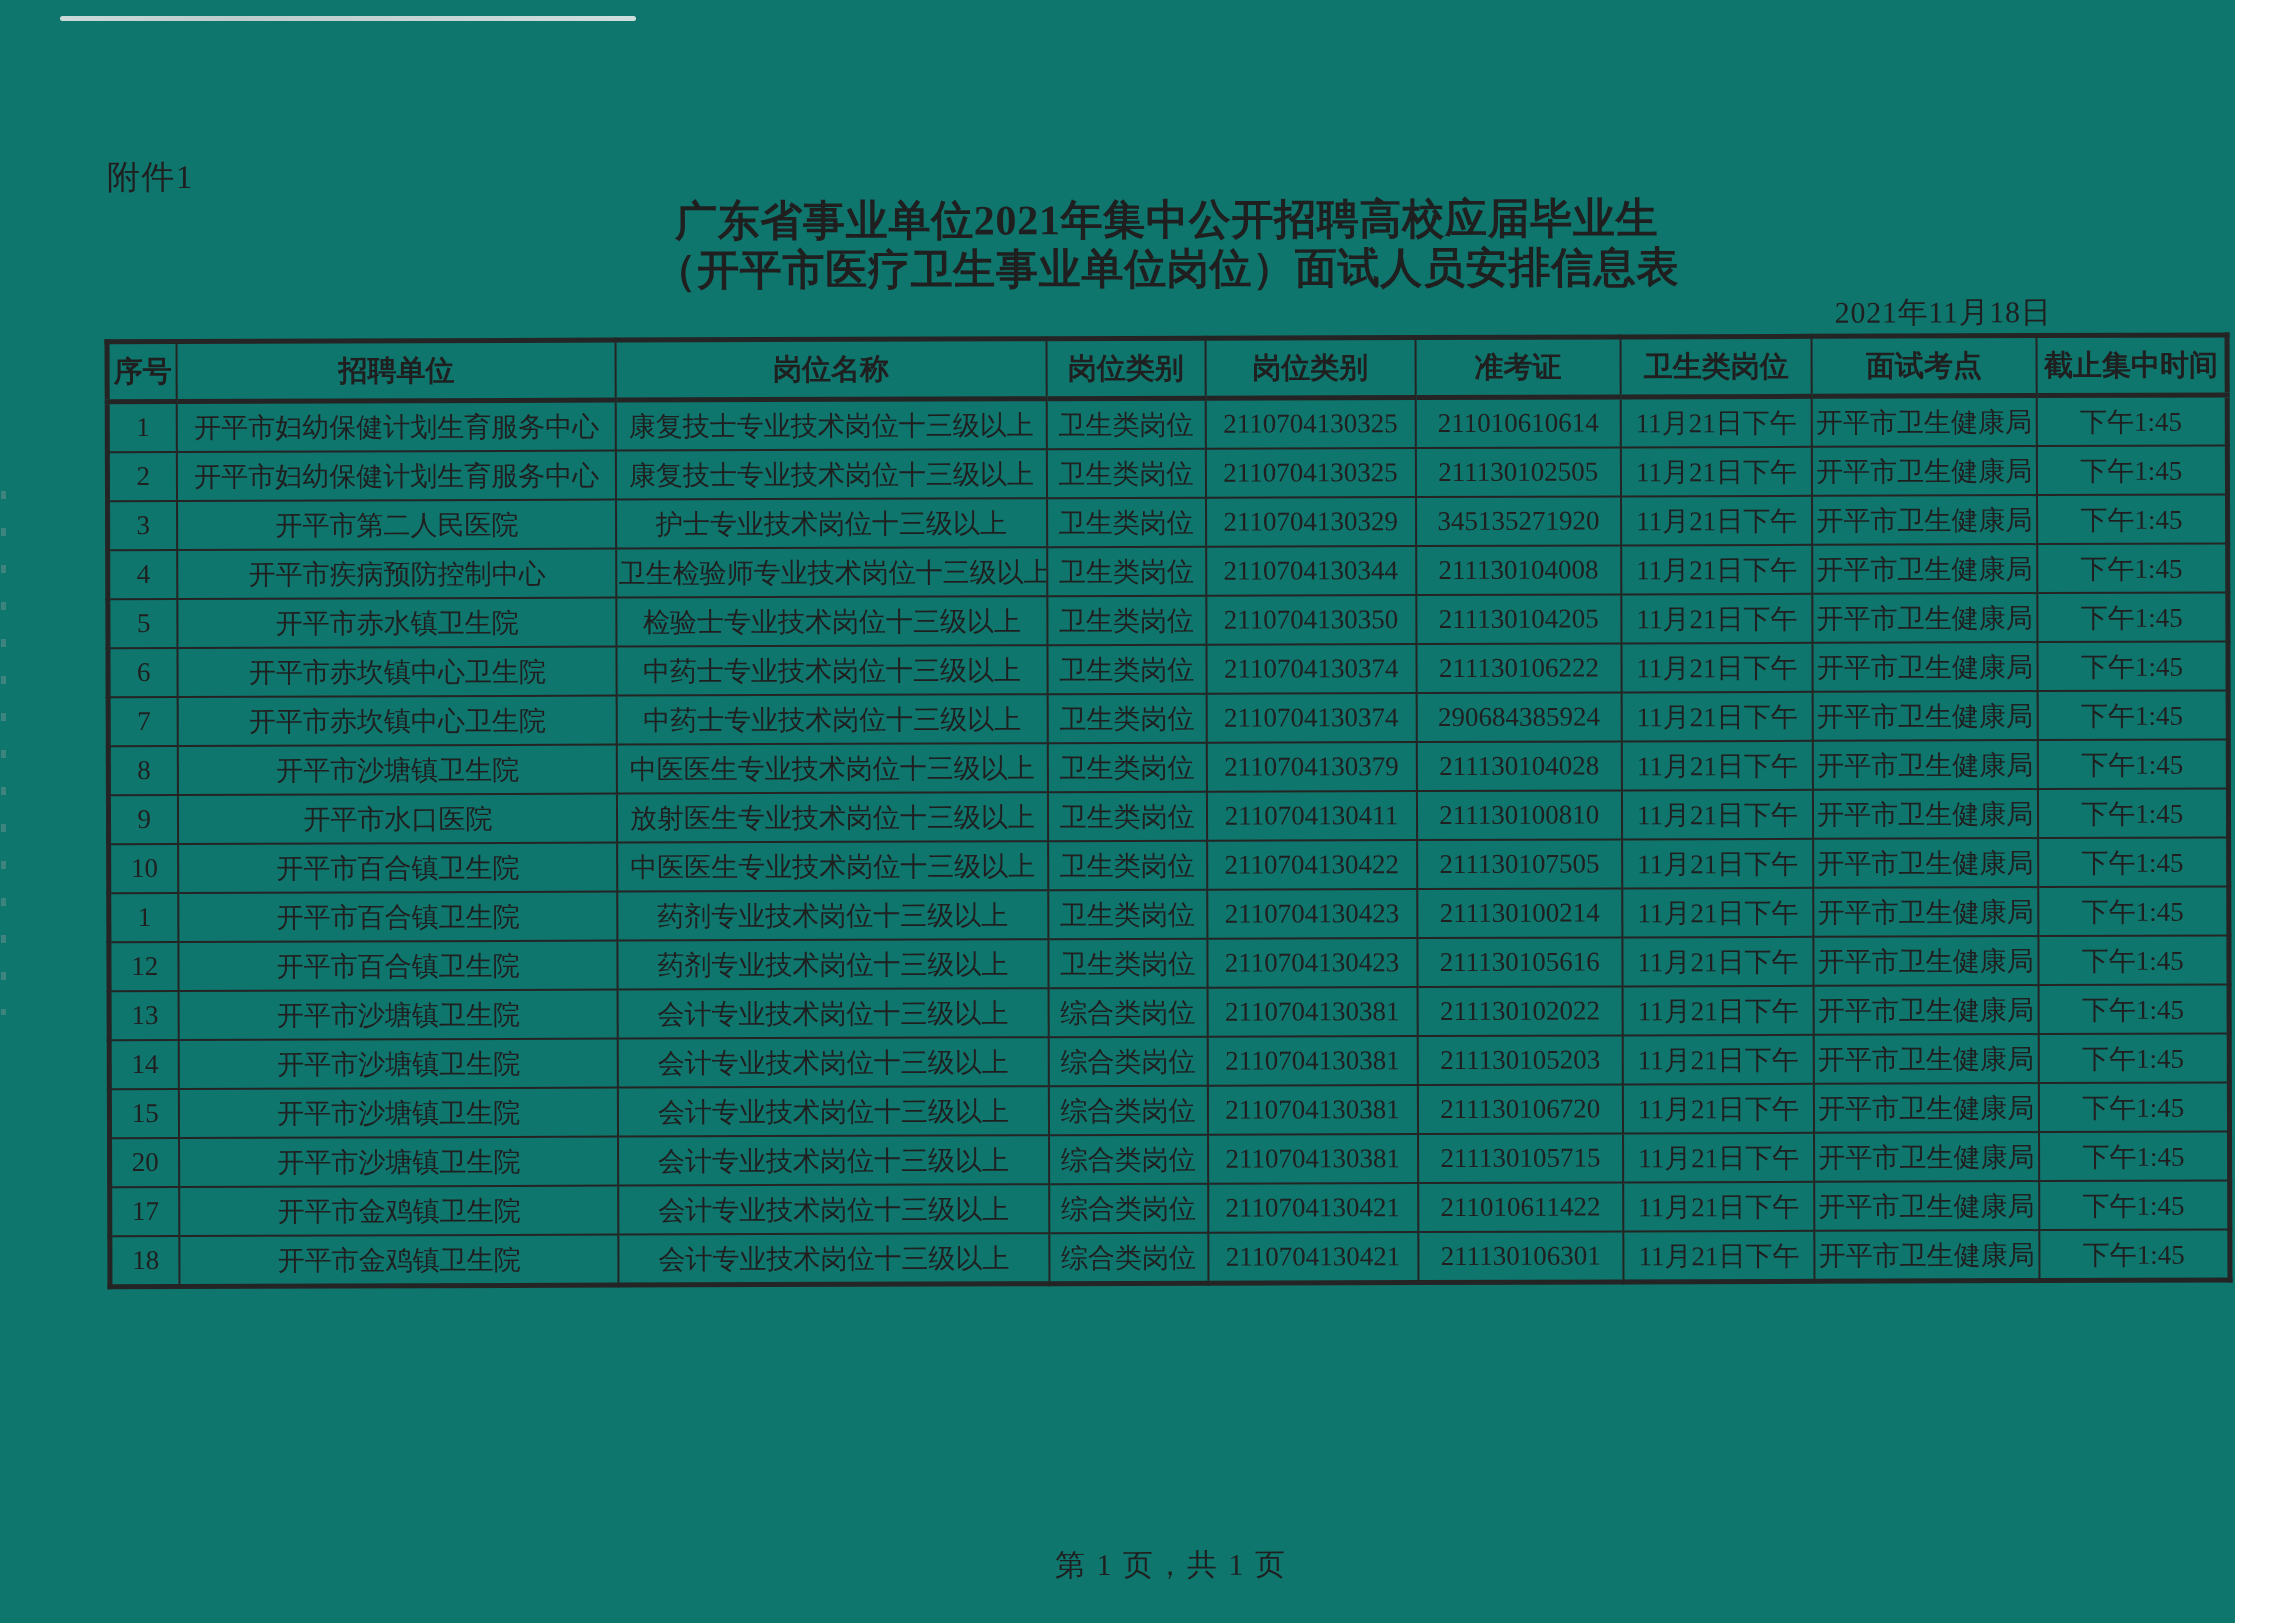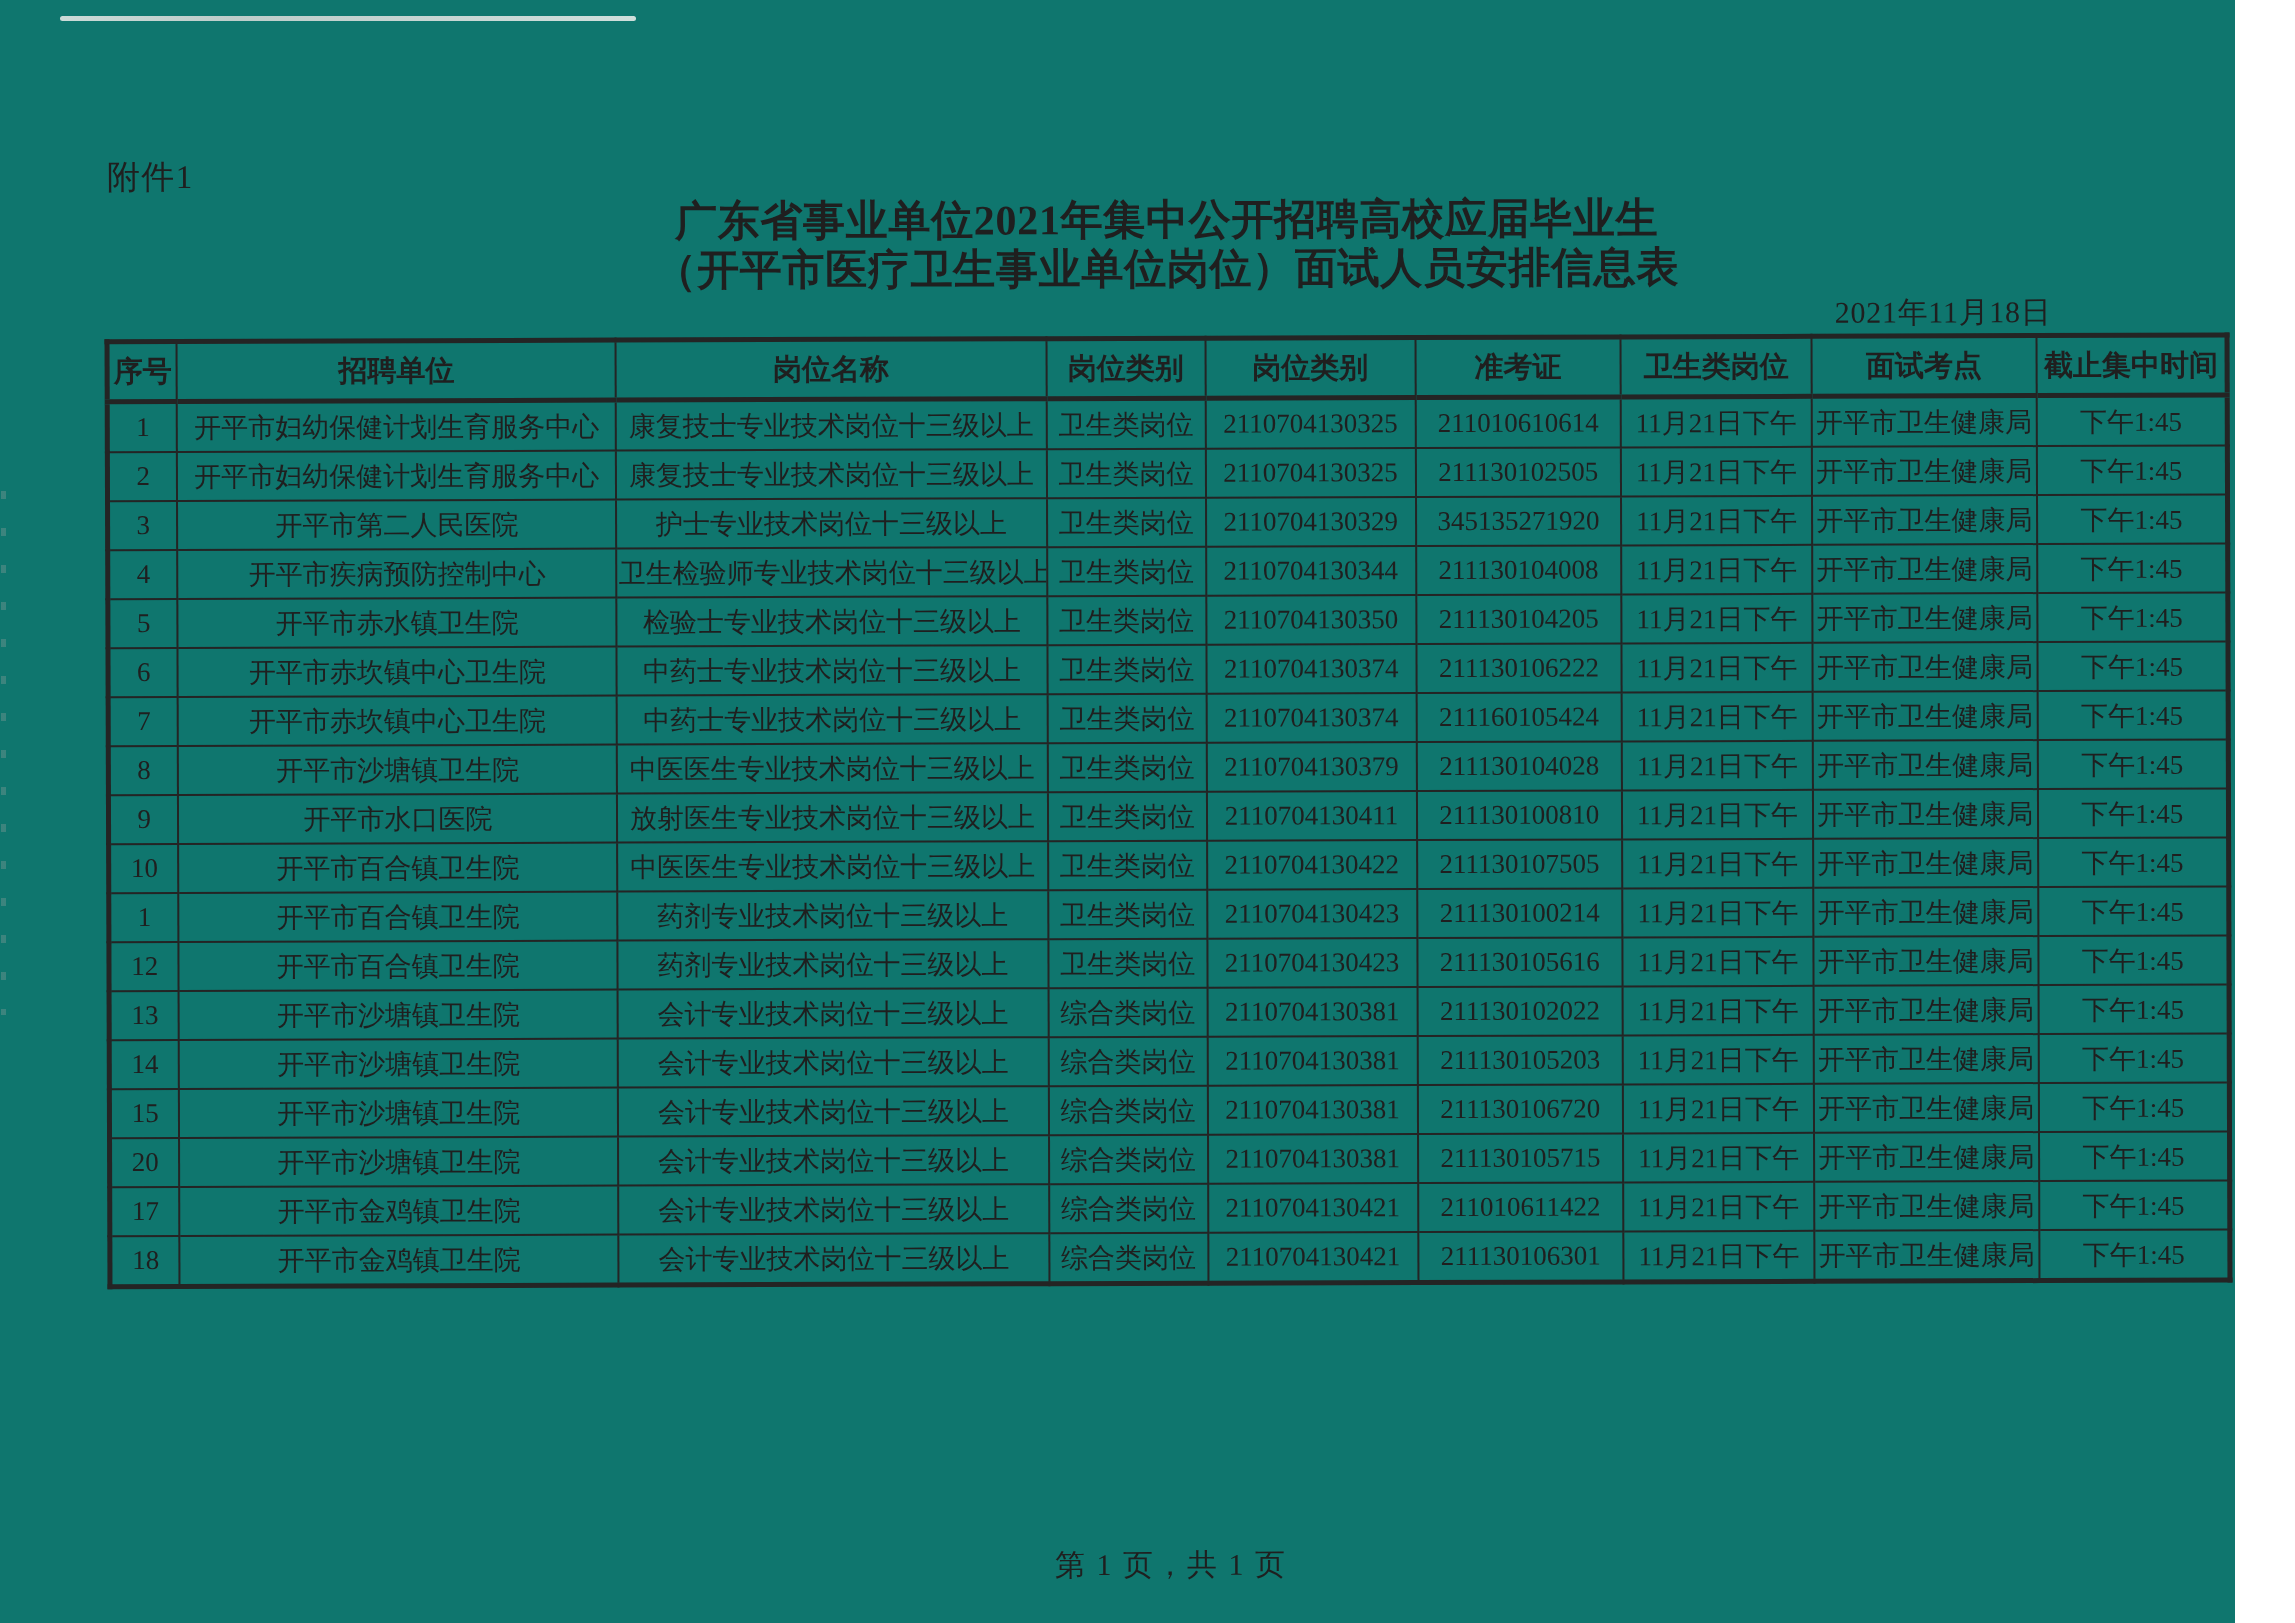--- a/index.html
+++ b/index.html
@@ -233,21 +233,21 @@
             <td>11月21日下午</td>
             <td>开平市卫生健康局</td>
             <td>下午1:45</td>
           </tr>
           <tr>
             <td>7</td>
             <td>开平市赤坎镇中心卫生院</td>
             <td>中药士专业技术岗位十三级以上</td>
             <td>卫生类岗位</td>
             <td>2110704130374</td>
-            <td>211160105424</td>
+            <td>290684385924</td>
             <td>11月21日下午</td>
             <td>开平市卫生健康局</td>
             <td>下午1:45</td>
           </tr>
           <tr>
             <td>8</td>
             <td>开平市沙塘镇卫生院</td>
             <td>中医医生专业技术岗位十三级以上</td>
             <td>卫生类岗位</td>
             <td>2110704130379</td>

